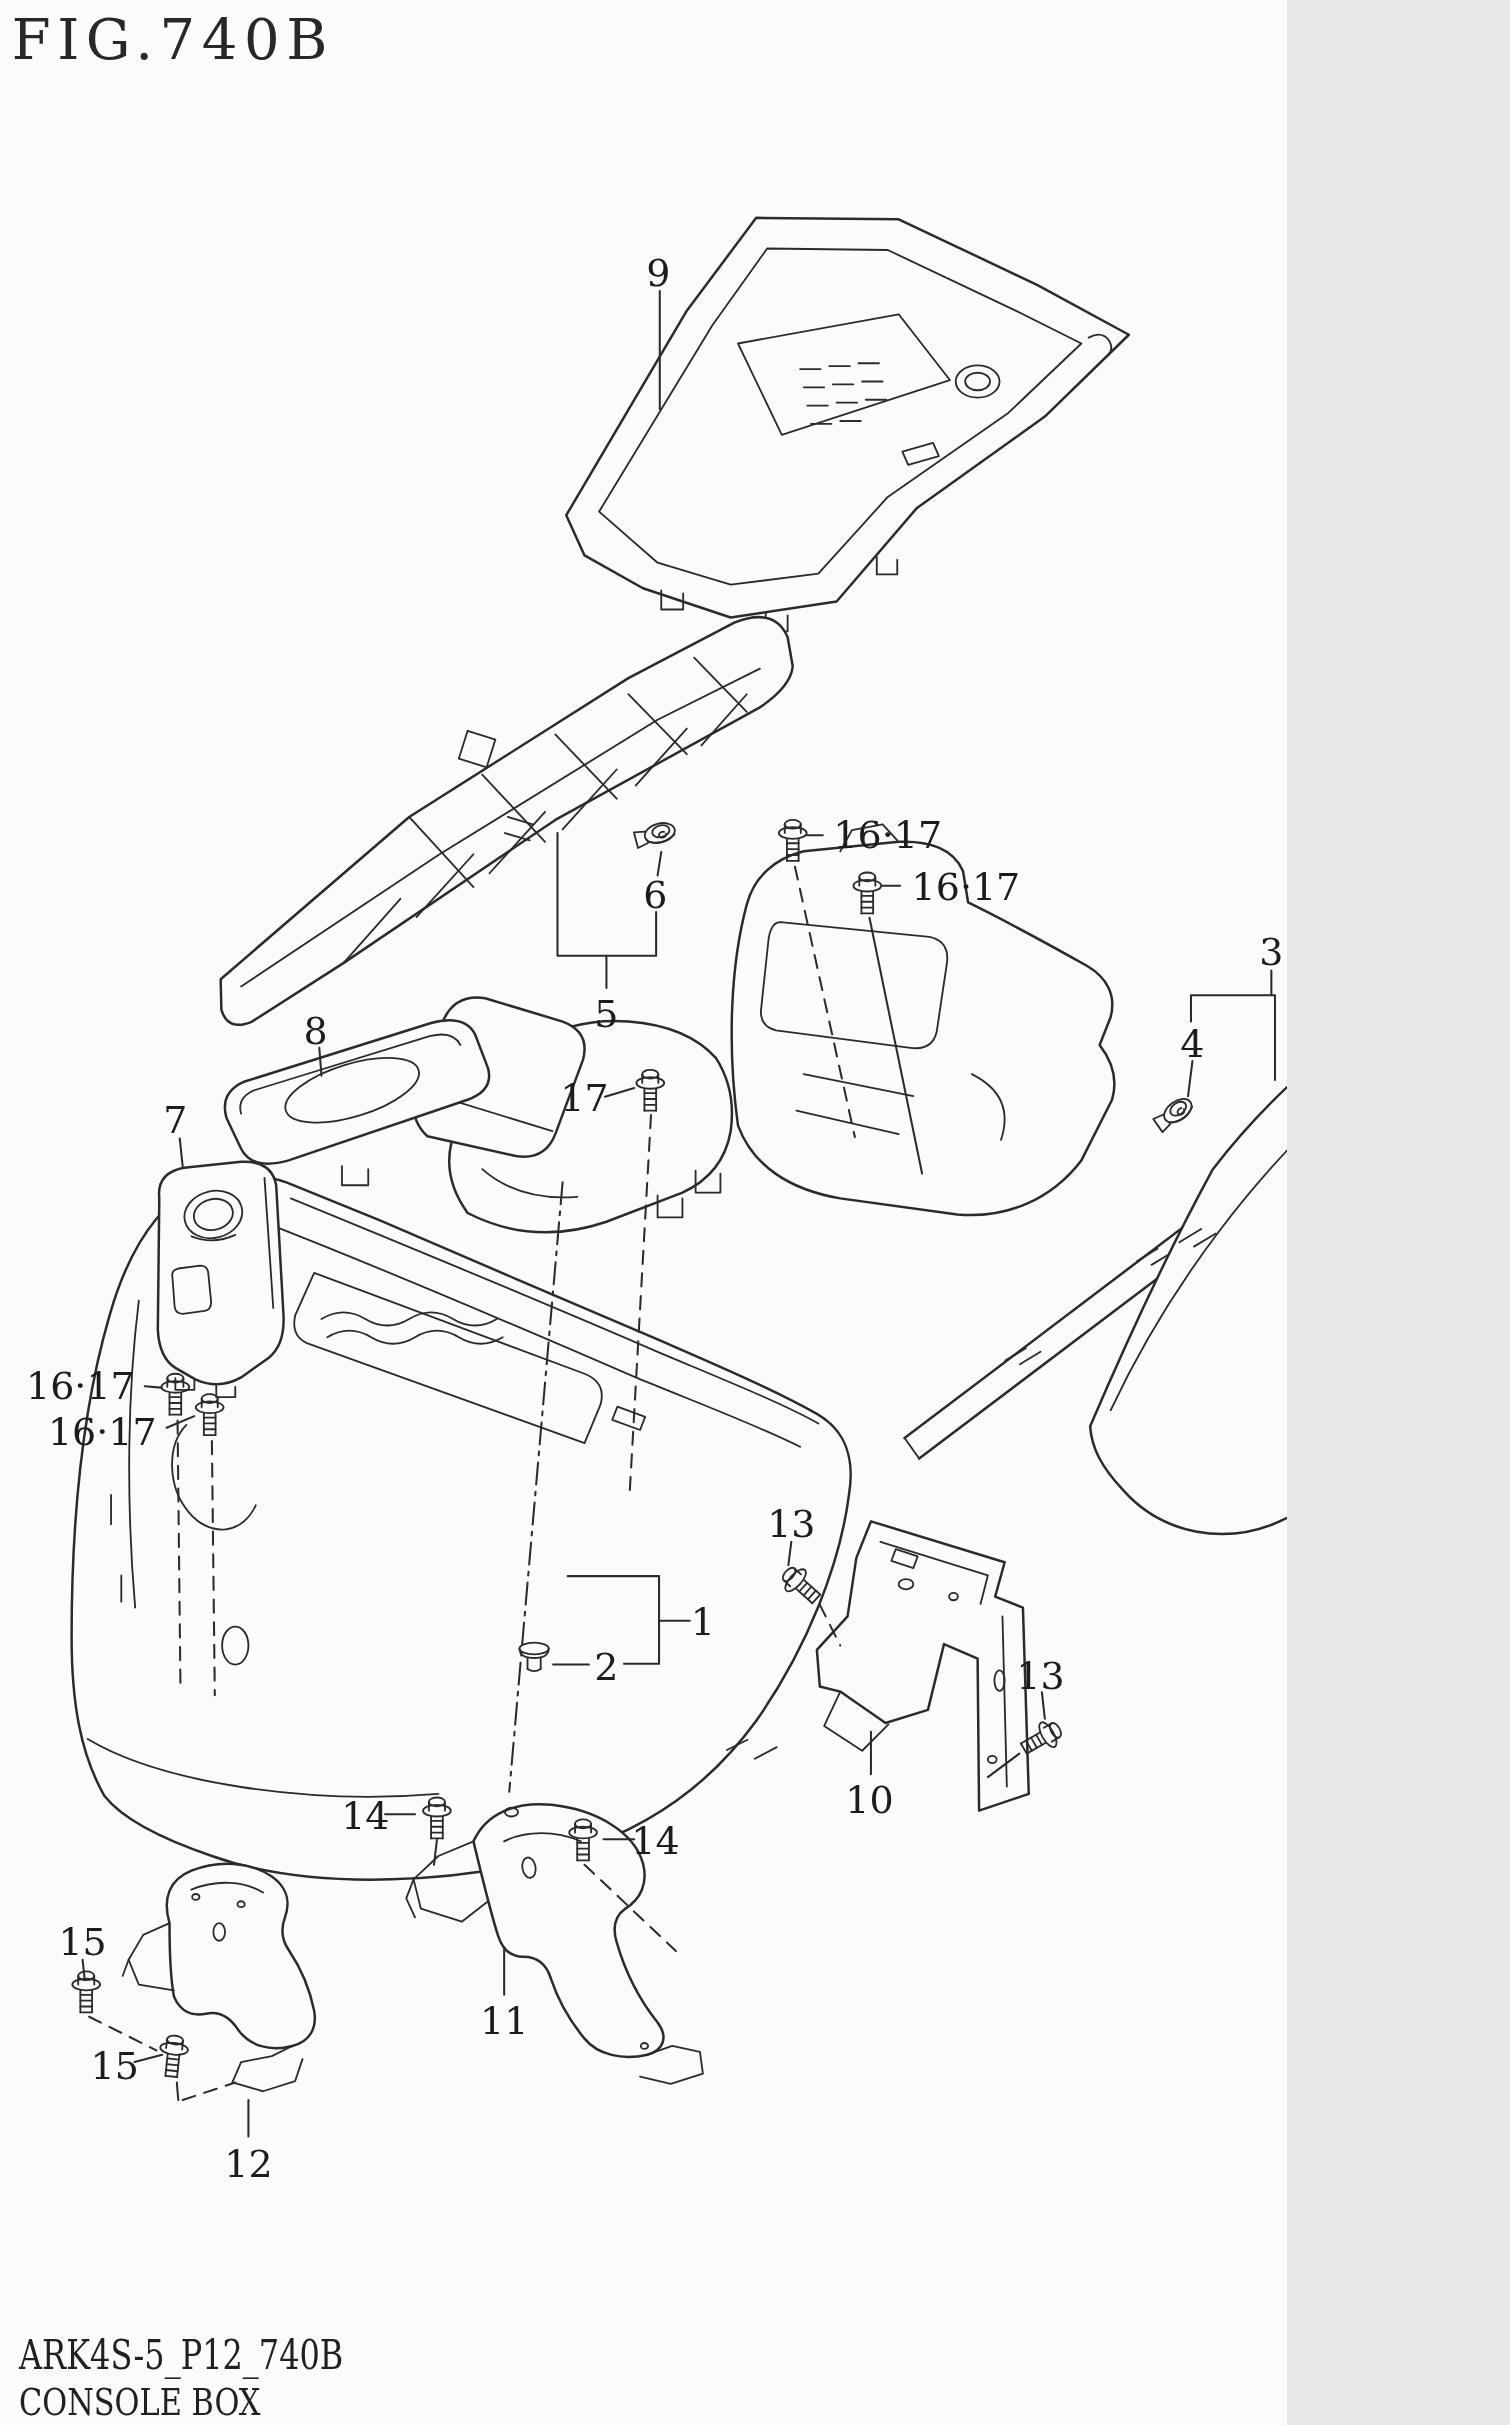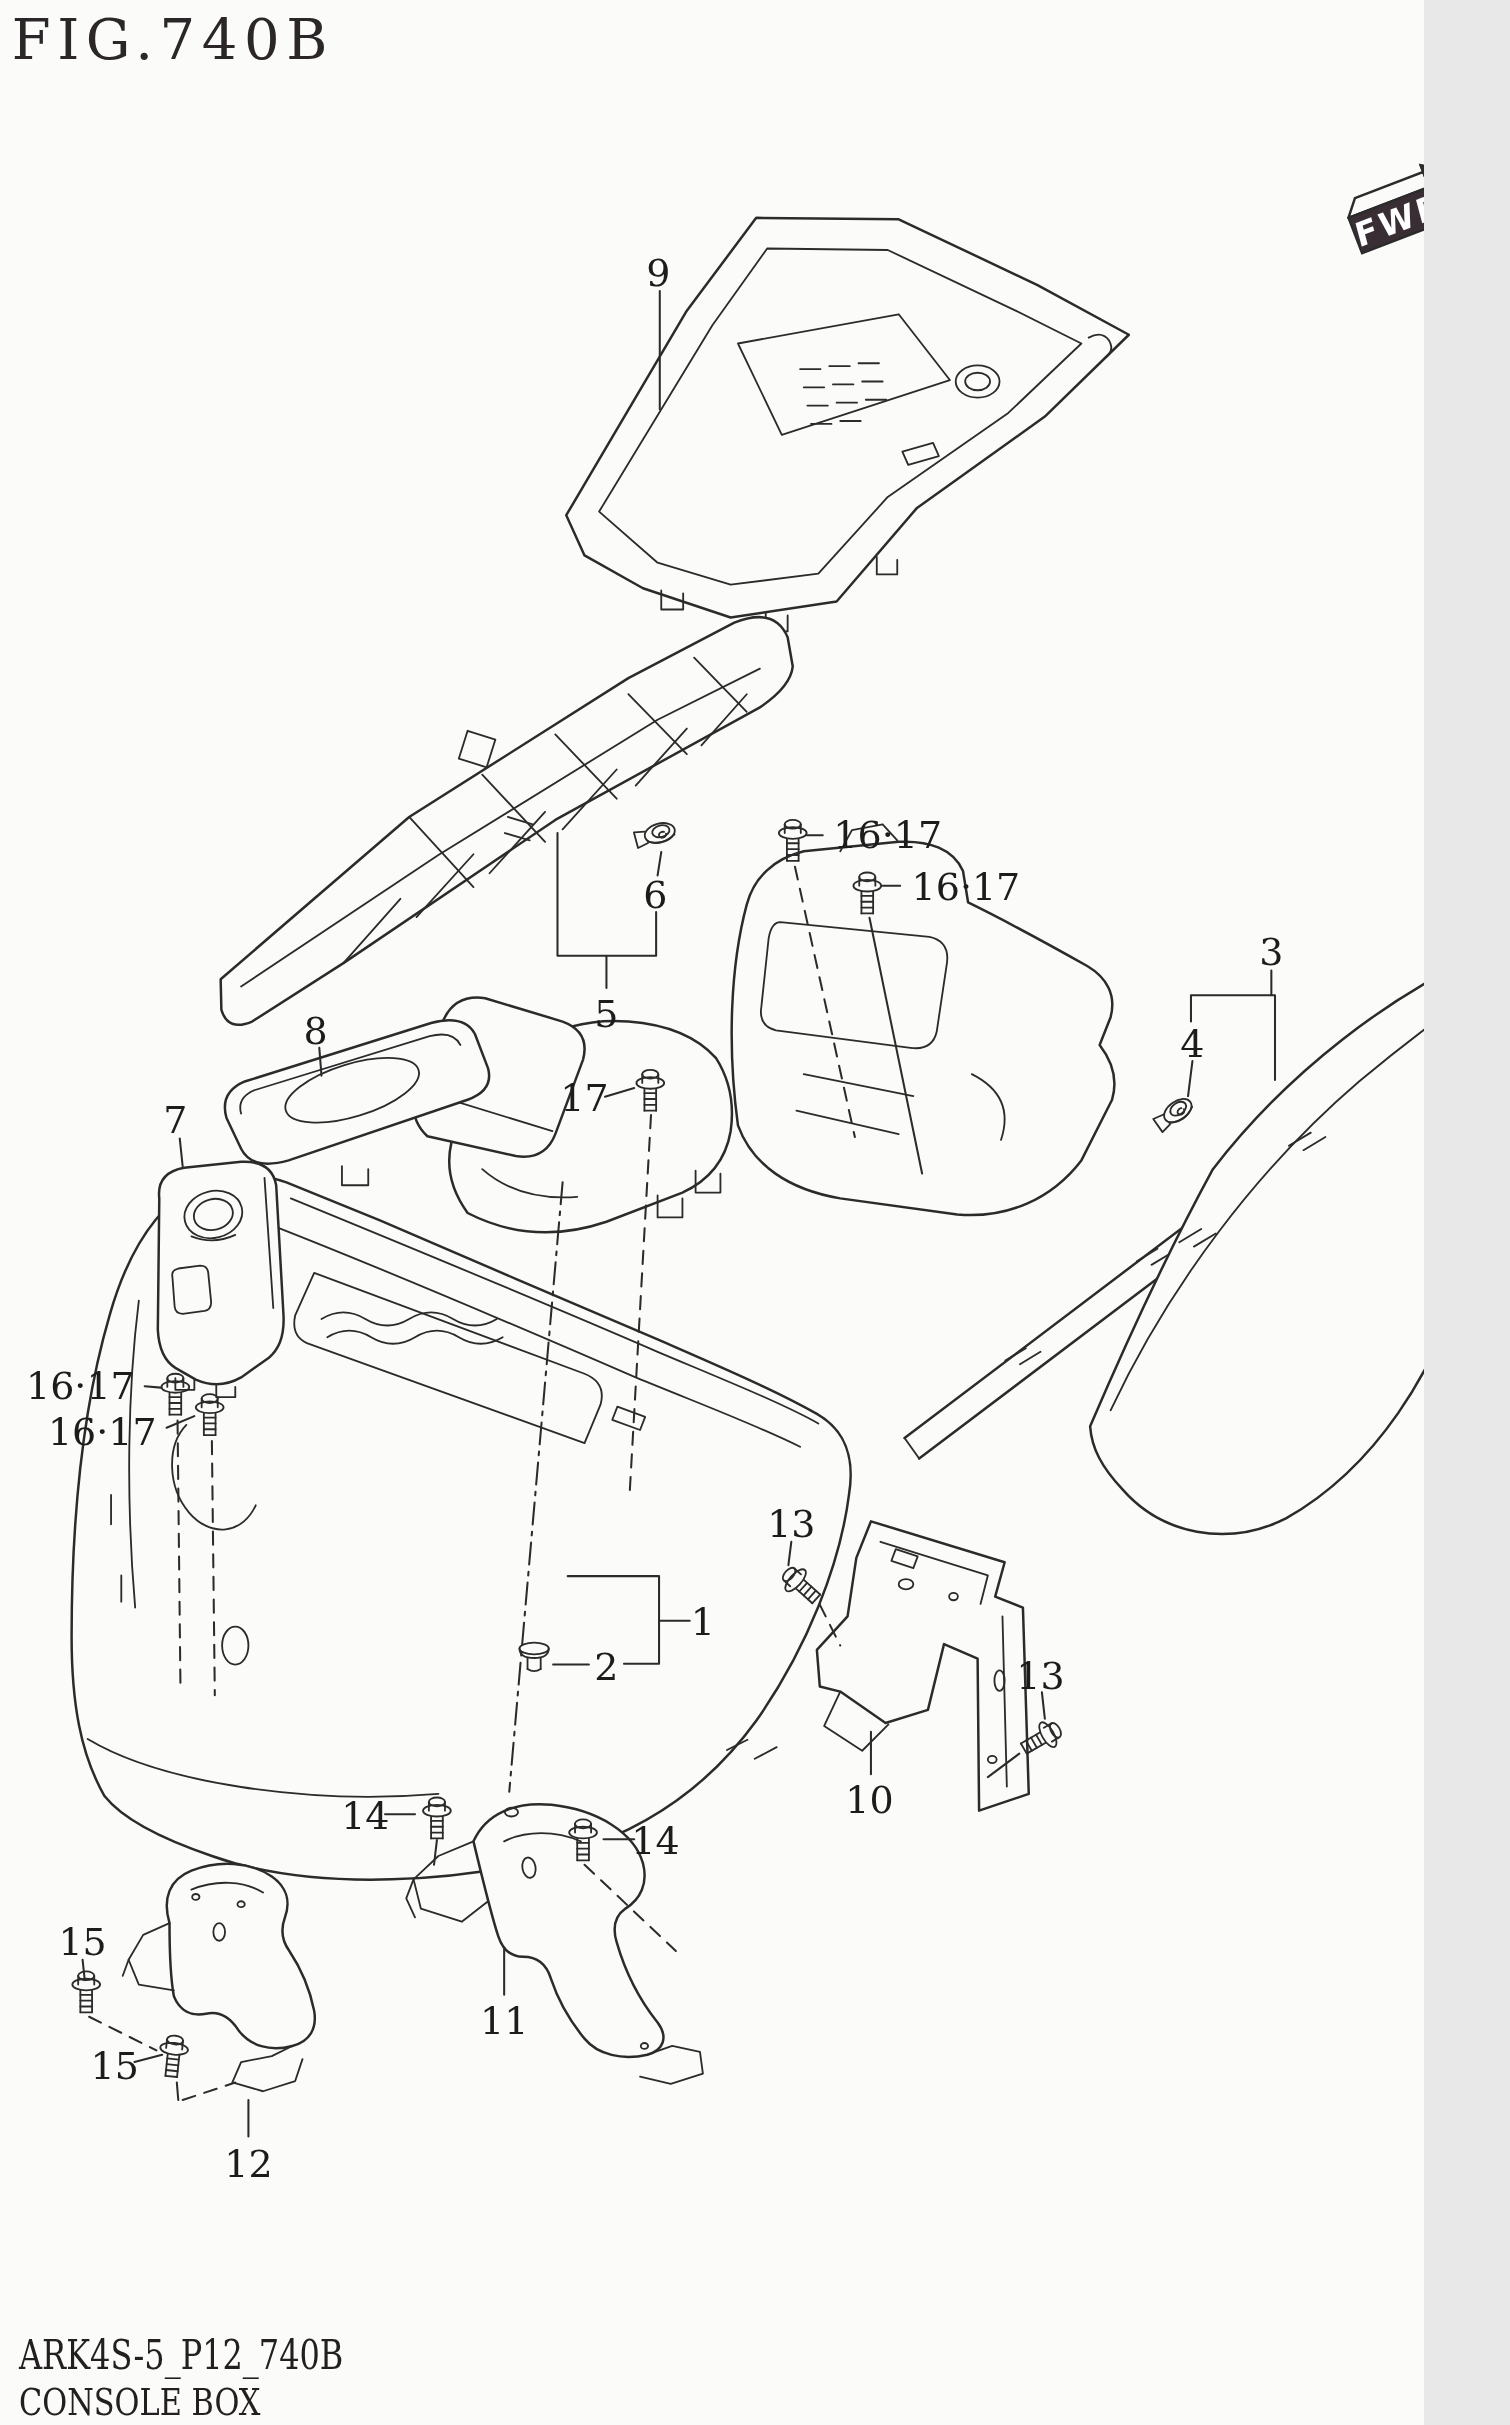--- a/index.html
+++ b/index.html
@@ -1,16 +1,16 @@
 <!DOCTYPE html>
 <html style="font-size:11.7px"><head>
 <meta charset="utf-8">
 <style>
   html,body{margin:0;padding:0;background:#e8e8e8;}
-  .page{position:relative;width:1424px;height:2426px;background:#fbfbfa;overflow:hidden;
+  .page{position:relative;width:1287px;height:2426px;background:#fbfbfa;overflow:hidden;
         font-family:"DejaVu Serif", serif;color:#231f20;}
   .fig-title{position:absolute;left:11.7px;top:7.3px;font-size:56px;letter-spacing:6.6px;
              color:#2b2628;white-space:nowrap;}
   .footer-code{position:absolute;left:19px;top:2331px;font-size:41px;letter-spacing:0px;
                transform:scaleX(0.78);transform-origin:left top;white-space:nowrap;}
   .footer-caption{position:absolute;left:19px;top:2380px;font-size:38px;
                transform:scaleX(0.80);transform-origin:left top;white-space:nowrap;}
   svg{position:absolute;left:0;top:0;}
   .ln  {fill:none;stroke:#2b2b2b;stroke-width:3.4;stroke-linecap:round;stroke-linejoin:round;}
   .ln2 {fill:none;stroke:#2b2b2b;stroke-width:2.5;stroke-linecap:round;stroke-linejoin:round;}

